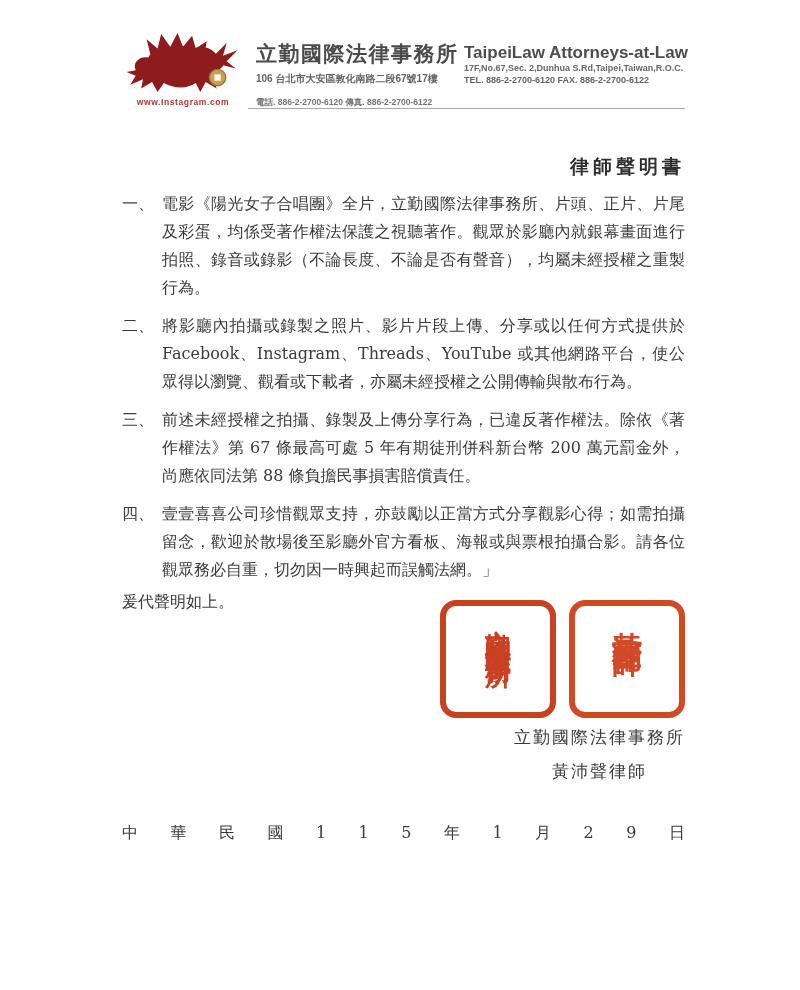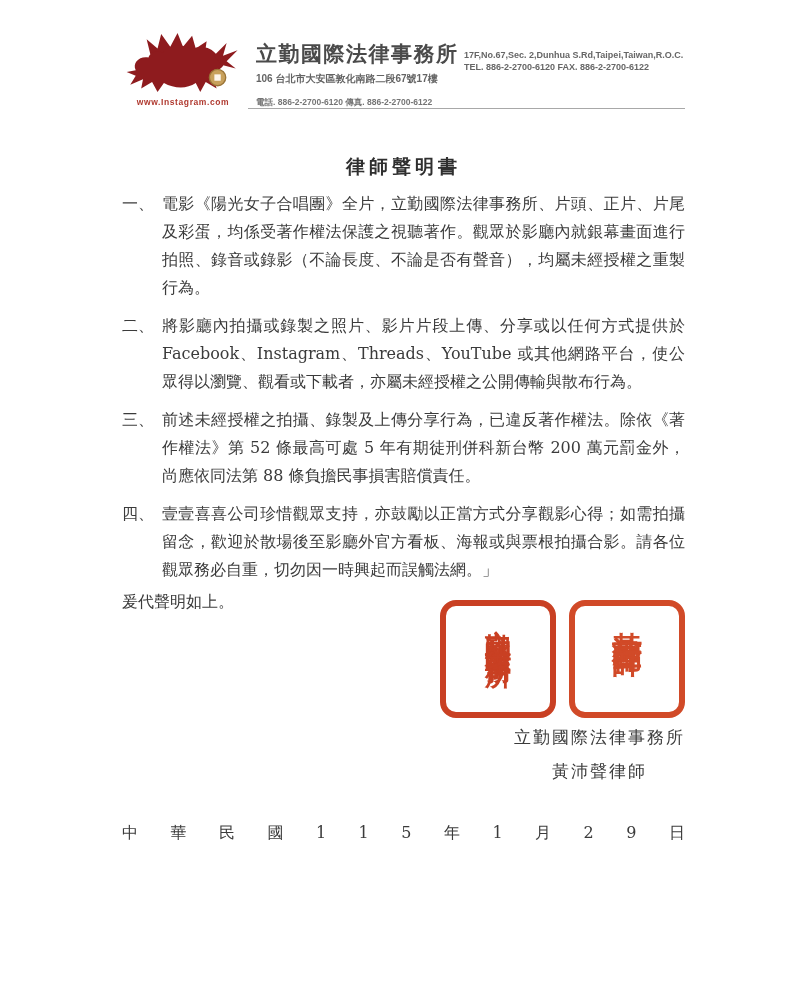--- a/index.html
+++ b/index.html
@@ -24,27 +24,27 @@
     font-family: "Liberation Sans", sans-serif;
     font-size: 8.5px; font-weight: bold; color: #b03a30;
     letter-spacing: 0.6px; margin-top: 1px; white-space: nowrap;
   }
   .zh-block { position: absolute; left: 134px; top: 10px; }
   .zh-name { font-size: 21px; font-weight: bold; color: #4a4a4a; letter-spacing: 1.5px; white-space: nowrap; }
   .zh-addr { font-family: "Liberation Sans", sans-serif; font-size: 10px; font-weight: bold; color: #646464; margin-top: 4px; white-space: nowrap; }
   .zh-phone { font-family: "Liberation Sans", sans-serif; font-size: 8.5px; font-weight: bold; color: #757575; margin-top: 11px; white-space: nowrap; }
   .en-block { position: absolute; left: 342px; top: 13px; }
   .en-name { font-family: "Liberation Sans", sans-serif; font-size: 17px; font-weight: bold; color: #4d4d4d; white-space: nowrap; }
-  .en-addr { font-family: "Liberation Sans", sans-serif; font-size: 9px; font-weight: bold; color: #666666; margin-top: 7px; white-space: nowrap; }
+  .en-addr { font-family: "Liberation Sans", sans-serif; font-size: 9px; font-weight: bold; color: #666666; white-space: nowrap; }
   .en-phone { font-family: "Liberation Sans", sans-serif; font-size: 9px; font-weight: bold; color: #666666; margin-top: 2px; white-space: nowrap; }
   .divider { position: absolute; left: 126px; right: 0; top: 78px; height: 1px; background: #a8a8a8; }
 
   
   .doc-title {
-    margin: 36px 0 0 0; text-align: center;
+    margin: 36px 0 0 0; text-align: right;
     font-size: 19px; font-weight: bold; letter-spacing: 4px; color: #2f2f2f;
   }
   .intro { margin: 25px 0 0 0; font-size: 16px; line-height: 28px; text-align: justify; text-justify: inter-character; }
   .items { margin: 3px 0 0 0; padding: 0; list-style: none; }
   .item { display: flex; margin-top: 10px; }
   .item-marker { flex: none; width: 40px; font-size: 16px; line-height: 28px; }
   .item-text { flex: 1; font-size: 16px; line-height: 28px; text-align: justify; text-justify: inter-character; }
   .closing { margin: 4px 0 0 0; font-size: 16px; line-height: 28px; }
 
   
@@ -90,20 +90,21 @@
       <div class="logo-url">www.Instagram.com</div>
     </div>
 
     <div class="zh-block">
       <div class="zh-name">立勤國際法律事務所</div>
       <div class="zh-addr">106 台北市大安區敦化南路二段67號17樓</div>
       <div class="zh-phone">電話. 886-2-2700-6120 傳真. 886-2-2700-6122</div>
     </div>
 
     <div class="en-block">
+      <div class="en-name">TaipeiLaw Attorneys-at-Law</div>
       <div class="en-addr">17F,No.67,Sec. 2,Dunhua S.Rd,Taipei,Taiwan,R.O.C.</div>
       <div class="en-phone">TEL. 886-2-2700-6120  FAX. 886-2-2700-6122</div>
     </div>
 
     <div class="divider"></div>
   </header>
 
   <h1 class="doc-title">律師聲明書</h1>
 
 
@@ -111,21 +112,21 @@
     <li class="item">
       <span class="item-marker">一、</span>
       <span class="item-text">電影《陽光女子合唱團》全片，立勤國際法律事務所、片頭、正片、片尾及彩蛋，均係受著作權法保護之視聽著作。觀眾於影廳內就銀幕畫面進行拍照、錄音或錄影（不論長度、不論是否有聲音），均屬未經授權之重製行為。</span>
     </li>
     <li class="item">
       <span class="item-marker">二、</span>
       <span class="item-text">將影廳內拍攝或錄製之照片、影片片段上傳、分享或以任何方式提供於 Facebook、Instagram、Threads、YouTube 或其他網路平台，使公眾得以瀏覽、觀看或下載者，亦屬未經授權之公開傳輸與散布行為。</span>
     </li>
     <li class="item">
       <span class="item-marker">三、</span>
-      <span class="item-text">前述未經授權之拍攝、錄製及上傳分享行為，已違反著作權法。除依《著作權法》第 52 條最高可處 5 年有期徒刑併科新台幣 200 萬元罰金外，尚應依同法第 88 條負擔民事損害賠償責任。</span>
+      <span class="item-text">前述未經授權之拍攝、錄製及上傳分享行為，已違反著作權法。除依《著作權法》第 67 條最高可處 5 年有期徒刑併科新台幣 200 萬元罰金外，尚應依同法第 88 條負擔民事損害賠償責任。</span>
     </li>
     <li class="item">
       <span class="item-marker">四、</span>
       <span class="item-text">壹壹喜喜公司珍惜觀眾支持，亦鼓勵以正當方式分享觀影心得；如需拍攝留念，歡迎於散場後至影廳外官方看板、海報或與票根拍攝合影。請各位觀眾務必自重，切勿因一時興起而誤觸法網。」</span>
     </li>
   </ol>
 
   <p class="closing">爰代聲明如上。</p>
 
   <div class="seal-row">

